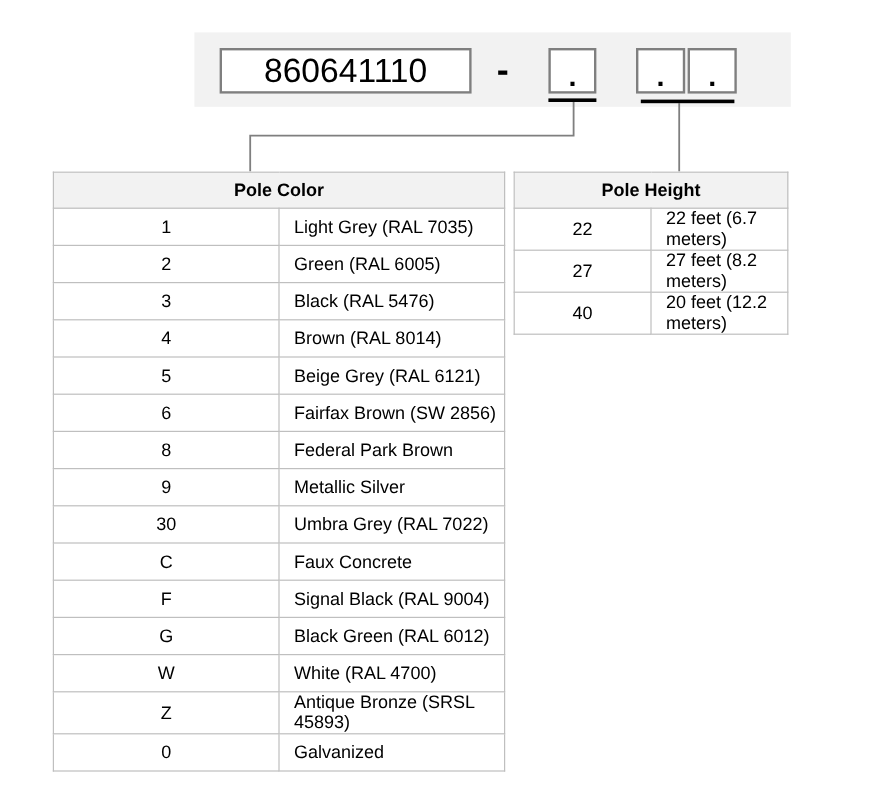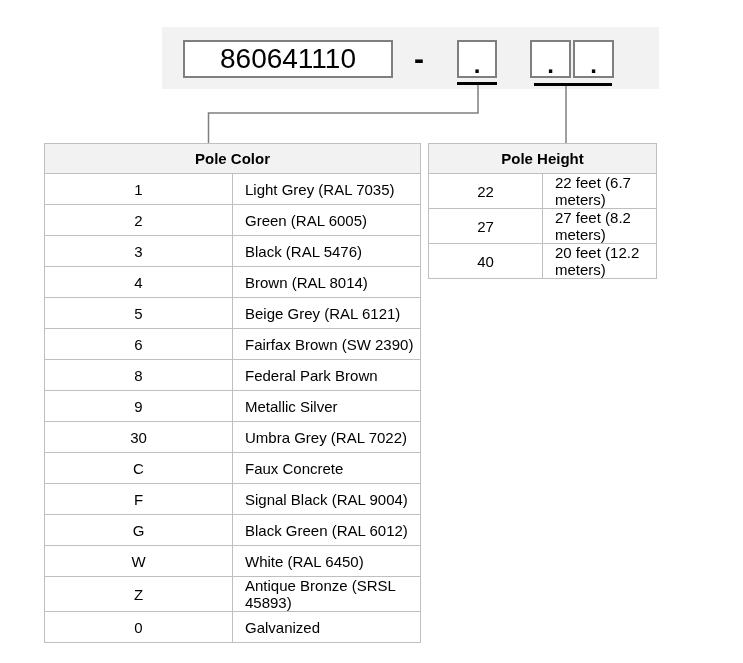--- a/index.html
+++ b/index.html
@@ -166,21 +166,21 @@
           <td class="label">Brown (RAL 8014)</td>
         </tr>
 
         <tr>
           <td class="code">5</td>
           <td class="label">Beige Grey (RAL 6121)</td>
         </tr>
 
         <tr>
           <td class="code">6</td>
-          <td class="label">Fairfax Brown (SW 2390)</td>
+          <td class="label">Fairfax Brown (SW 2856)</td>
         </tr>
 
         <tr>
           <td class="code">8</td>
           <td class="label">Federal Park Brown</td>
         </tr>
 
         <tr>
           <td class="code">9</td>
           <td class="label">Metallic Silver</td>
@@ -201,21 +201,21 @@
           <td class="label">Signal Black (RAL 9004)</td>
         </tr>
 
         <tr>
           <td class="code">G</td>
           <td class="label">Black Green (RAL 6012)</td>
         </tr>
 
         <tr>
           <td class="code">W</td>
-          <td class="label">White (RAL 6450)</td>
+          <td class="label">White (RAL 4700)</td>
         </tr>
 
         <tr>
           <td class="code">Z</td>
           <td class="label">Antique Bronze (SRSL 45893)</td>
         </tr>
 
         <tr>
           <td class="code">0</td>
           <td class="label">Galvanized</td>

